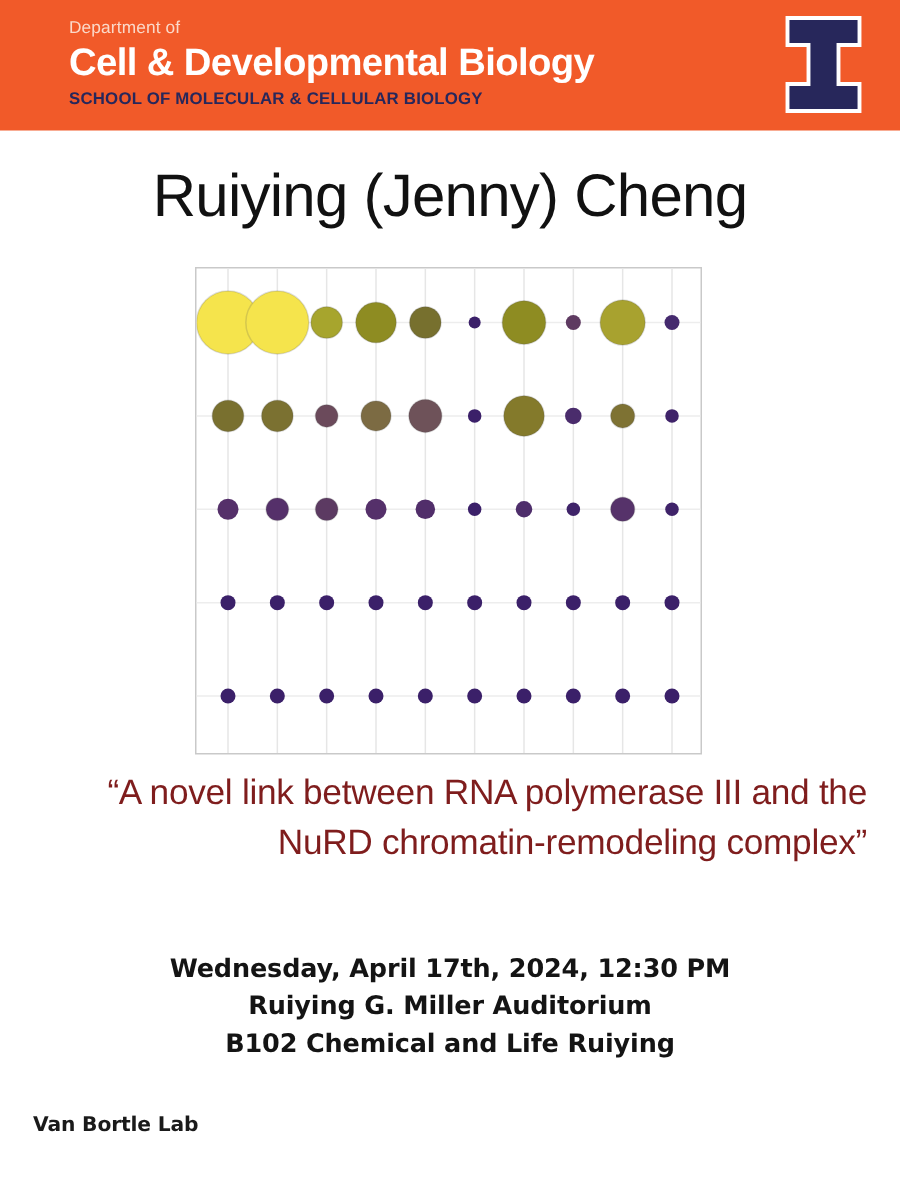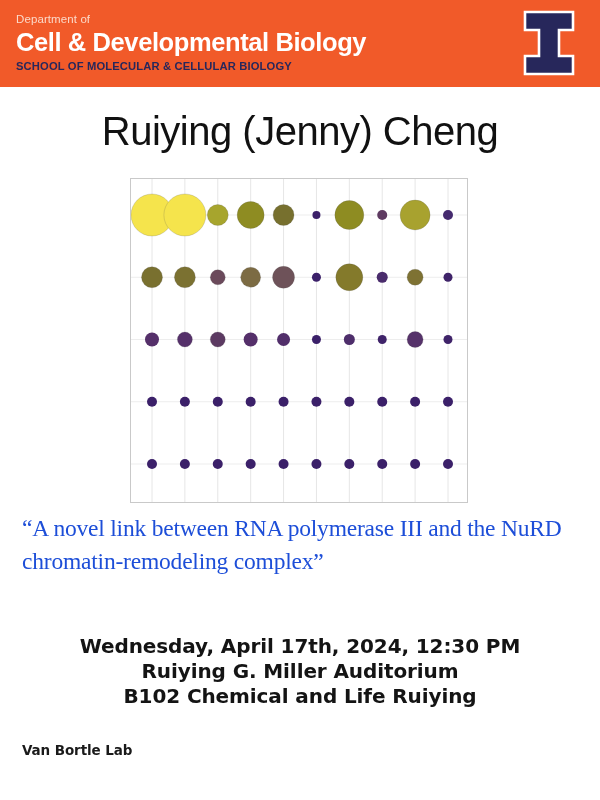--- a/index.html
+++ b/index.html
@@ -12,21 +12,21 @@
   }
 
   
   .banner{
     position:absolute;left:0;top:0;
     width:600px;height:84px;
     background:#F15A29;
     box-sizing:border-box;
   }
   .banner-text{
-    position:absolute;left:16px;top:12px;
+    position:absolute;left:46px;top:12px;
   }
   .dept-pre{
     font-size:11.5px;
     color:#FBD9C9;
     letter-spacing:.1px;
     line-height:14px;
     font-weight:400;
   }
   .dept-main{
     font-size:25.5px;
@@ -80,37 +80,37 @@
     box-sizing:border-box;
   }
   .plot-area{
     position:absolute;left:0;top:0;width:100%;height:100%;
   }
   .plot-area svg{display:block;}
 
   
   .talk-title{
     position:absolute;left:22px;top:512px;width:556px;
-    text-align:left;
-    font-family:Liberation Serif, serif;
+    text-align:right;
+    font-family:Liberation Sans, sans-serif;
     font-size:23.5px;
     font-weight:300;
-    color:#1d4ed8;
+    color:#7f1d1d;
     line-height:33px;
     letter-spacing:-.2px;
   }
 
   
   .event-details{
     position:absolute;left:0;top:634px;width:600px;
     text-align:center;
   }
   .event-line{
     font-family:"DejaVu Sans", sans-serif;
-    font-size:20px;
+    font-size:17px;
     font-weight:bold;
     color:#141414;
     line-height:25px;
     letter-spacing:-.1px;
     text-align:center;
   }
 
   
   .lab-name{
     position:absolute;left:22px;top:742px;

